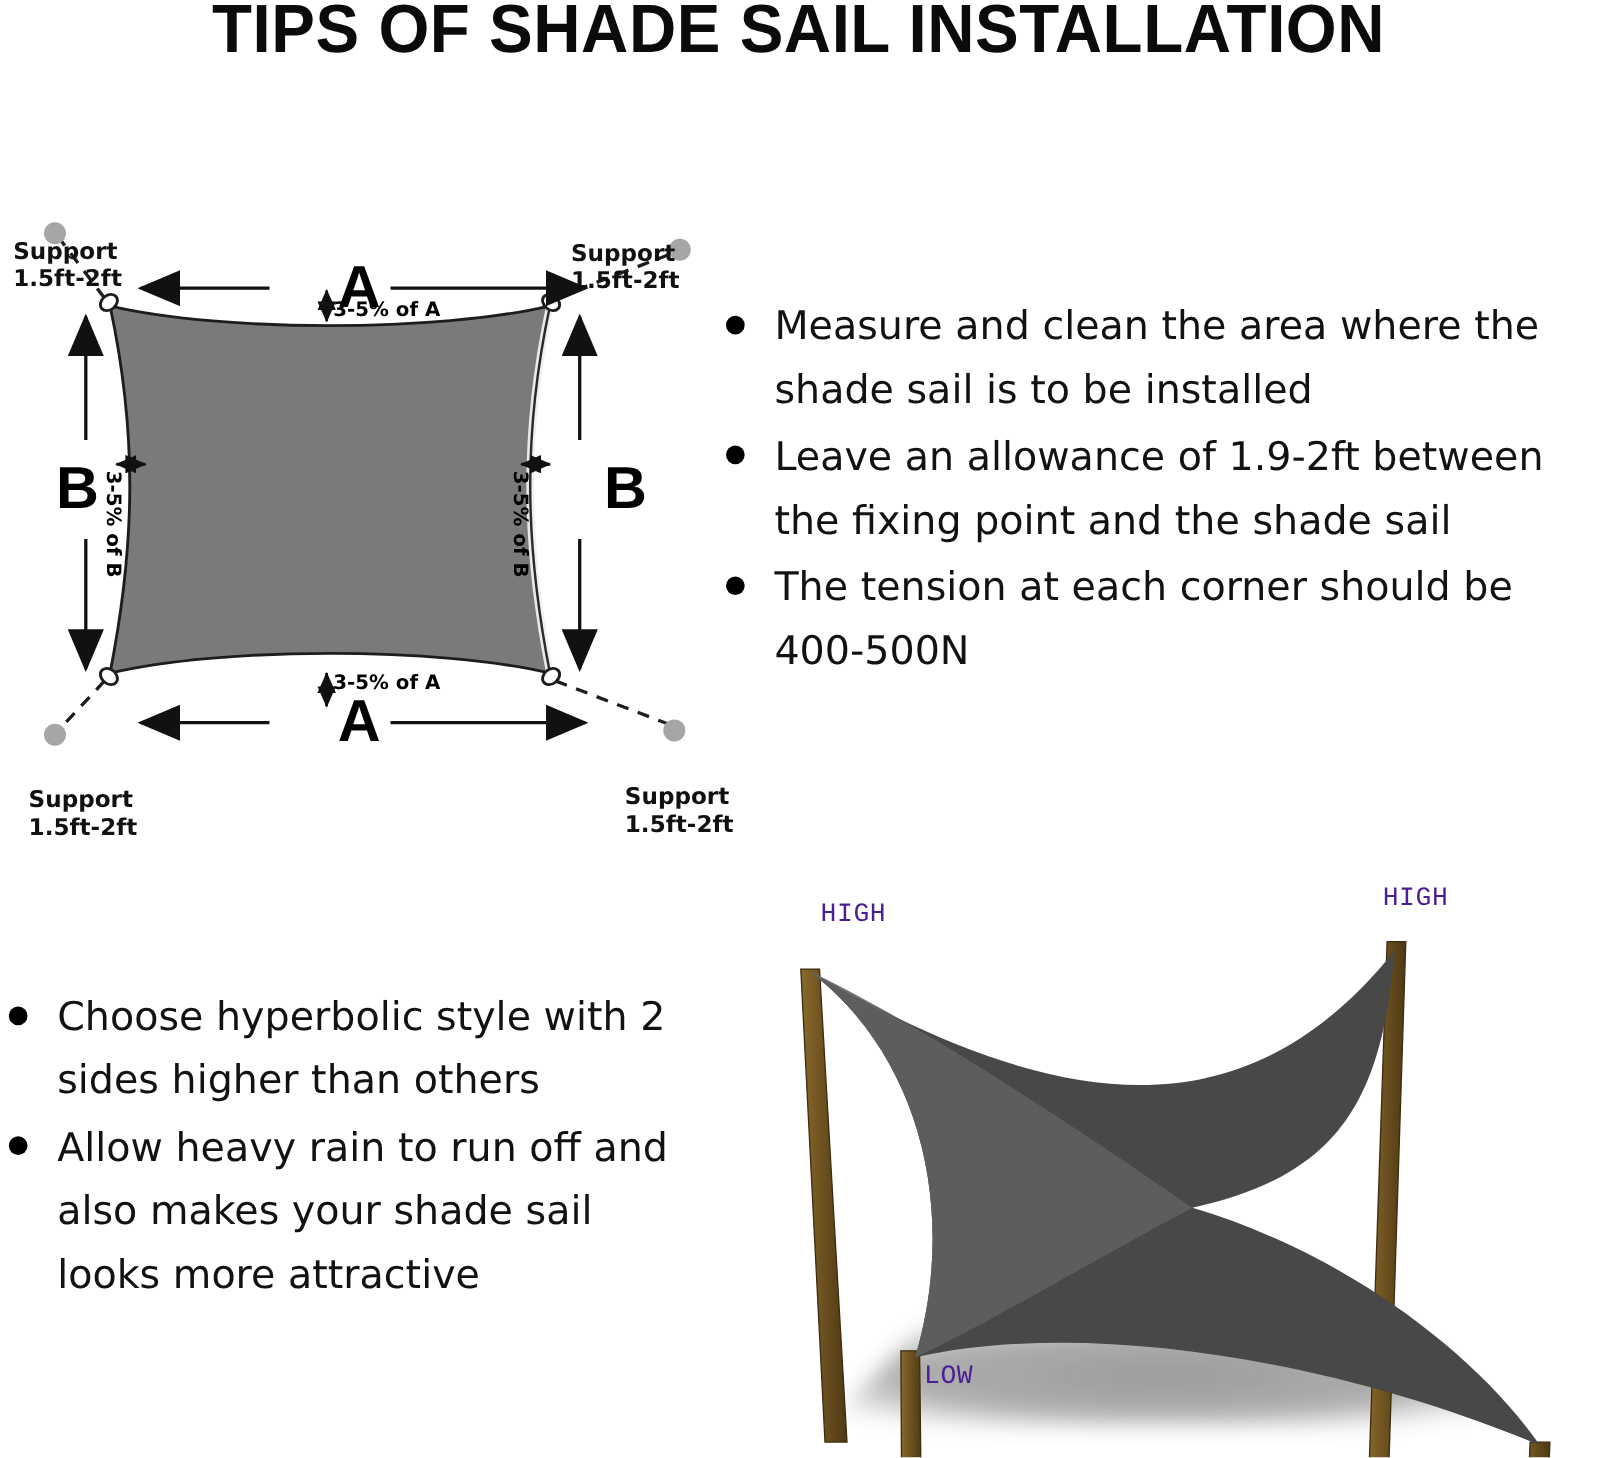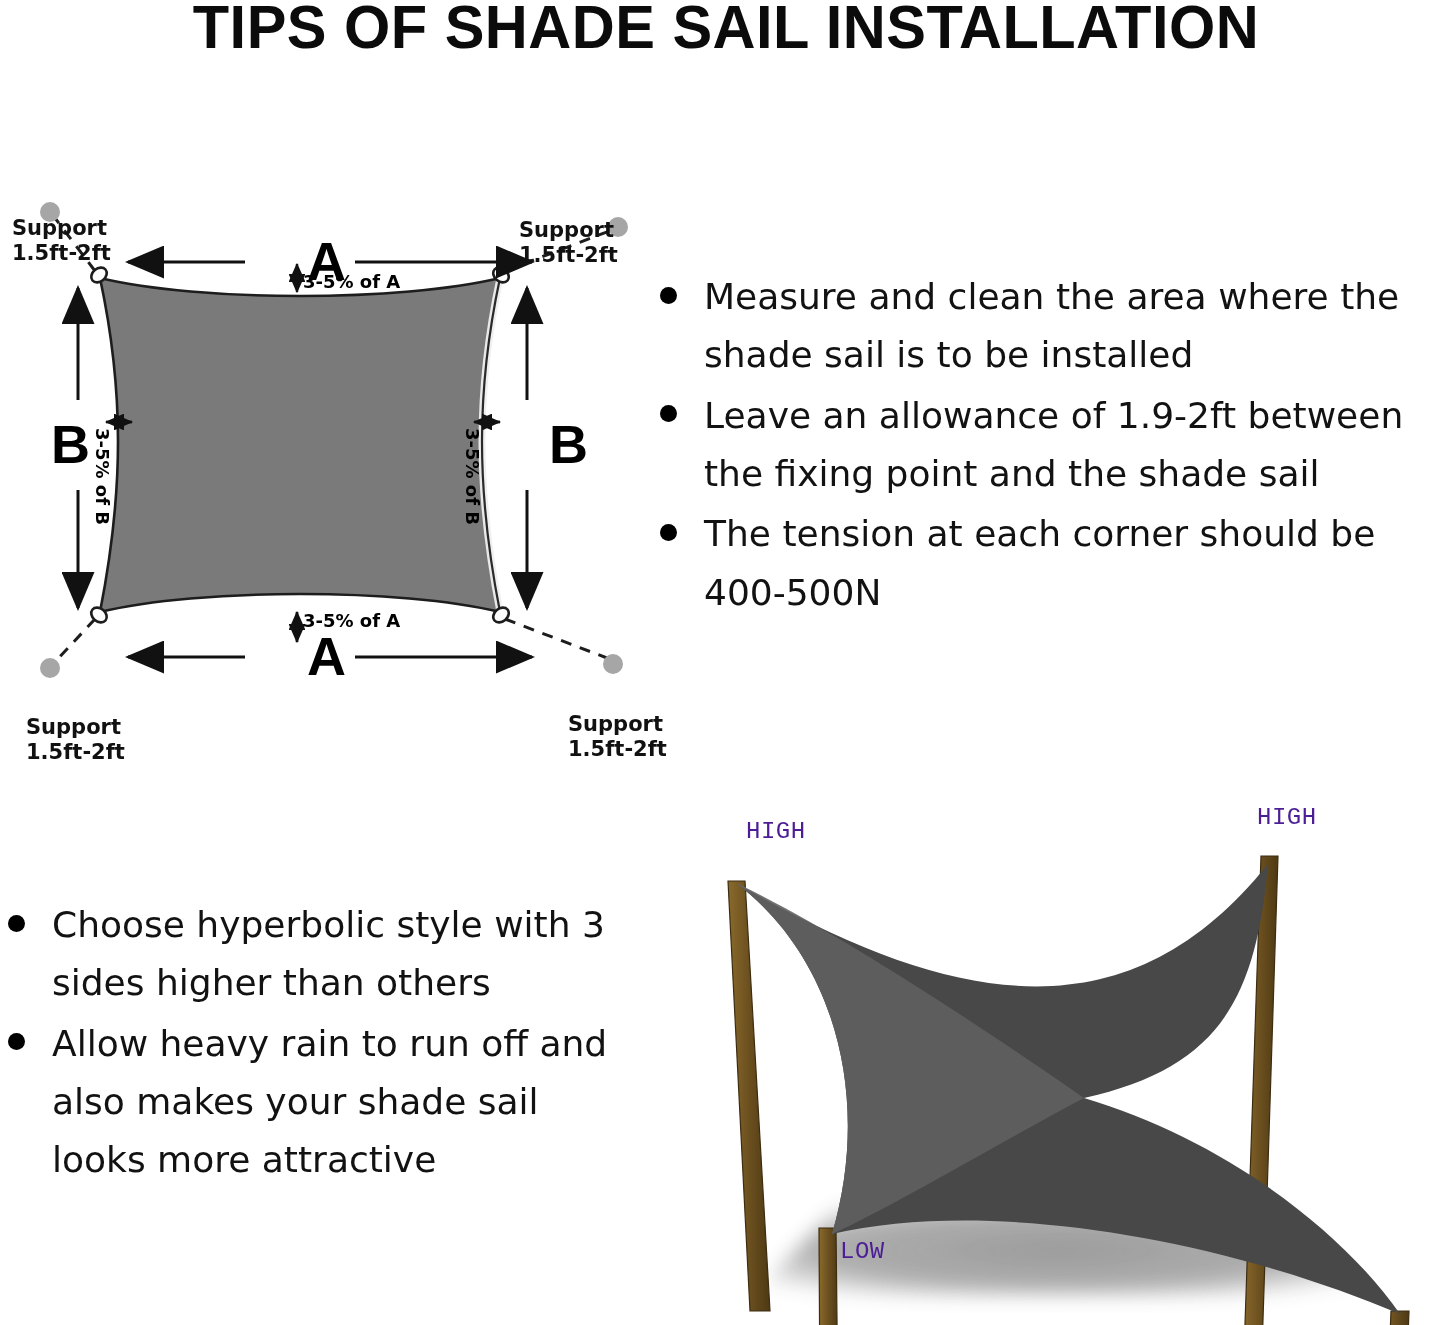--- a/index.html
+++ b/index.html
@@ -273,21 +273,21 @@
     </li>
     <li>
       <span class="dot"></span>
       <span>The tension at each corner should be 400-500N</span>
     </li>
   </ul>
 
   <ul class="bullets" id="tips-left">
     <li>
       <span class="dot"></span>
-      <span>Choose hyperbolic style with 3 sides higher than others</span>
+      <span>Choose hyperbolic style with 2 sides higher than others</span>
     </li>
     <li>
       <span class="dot"></span>
       <span>Allow heavy rain to run off and also makes your shade sail looks more attractive</span>
     </li>
   </ul>
 
   <div id="hyper-diagram">
     <svg width="792" height="527" viewBox="0 0 792 527" xmlns="http://www.w3.org/2000/svg">
       <defs>

